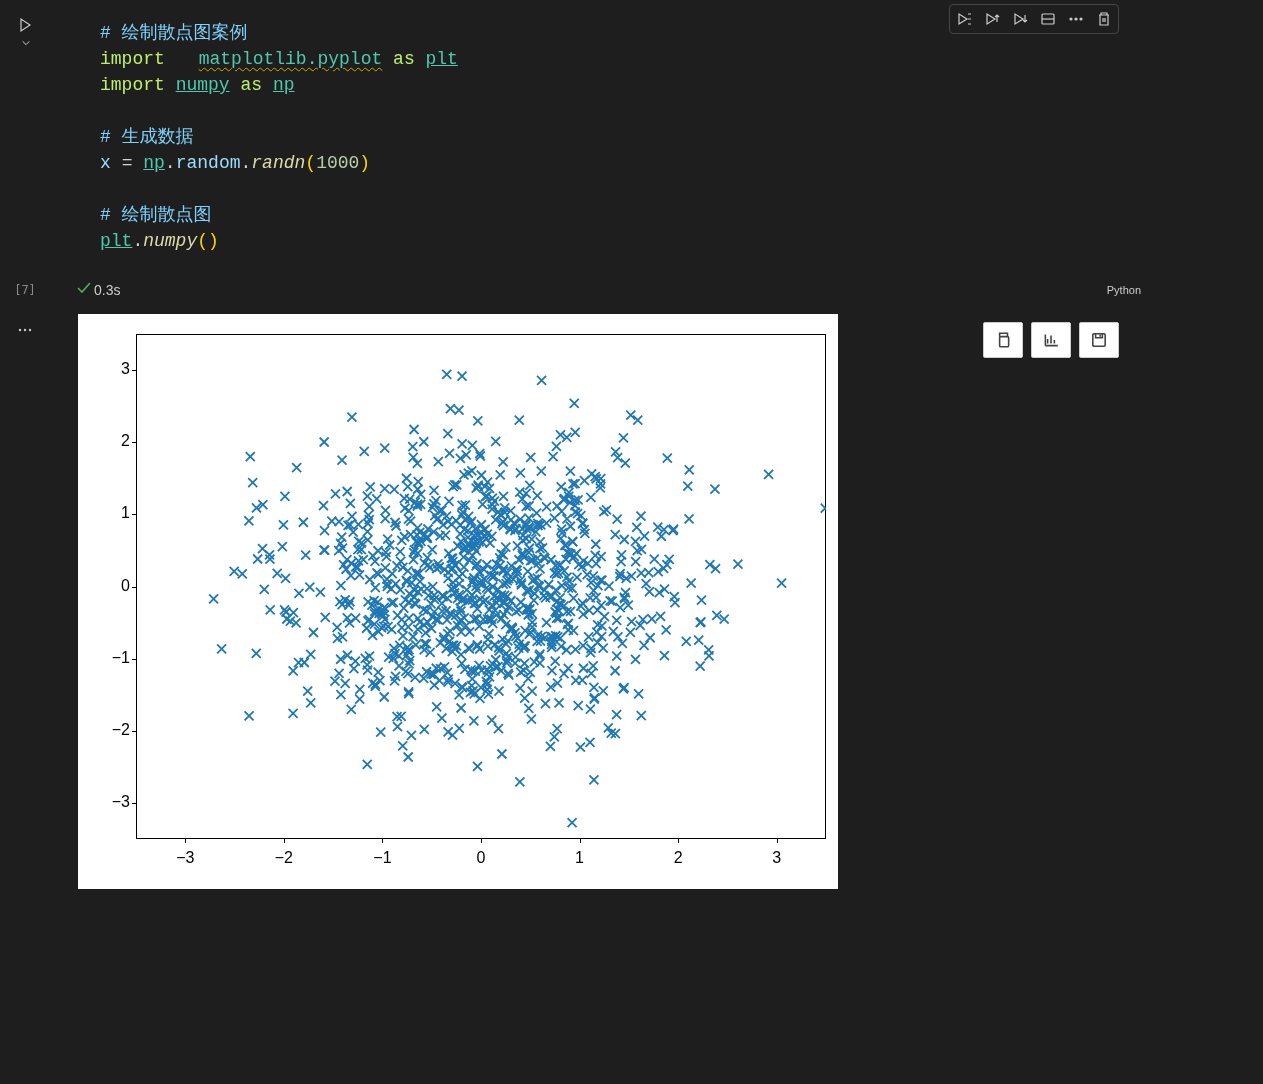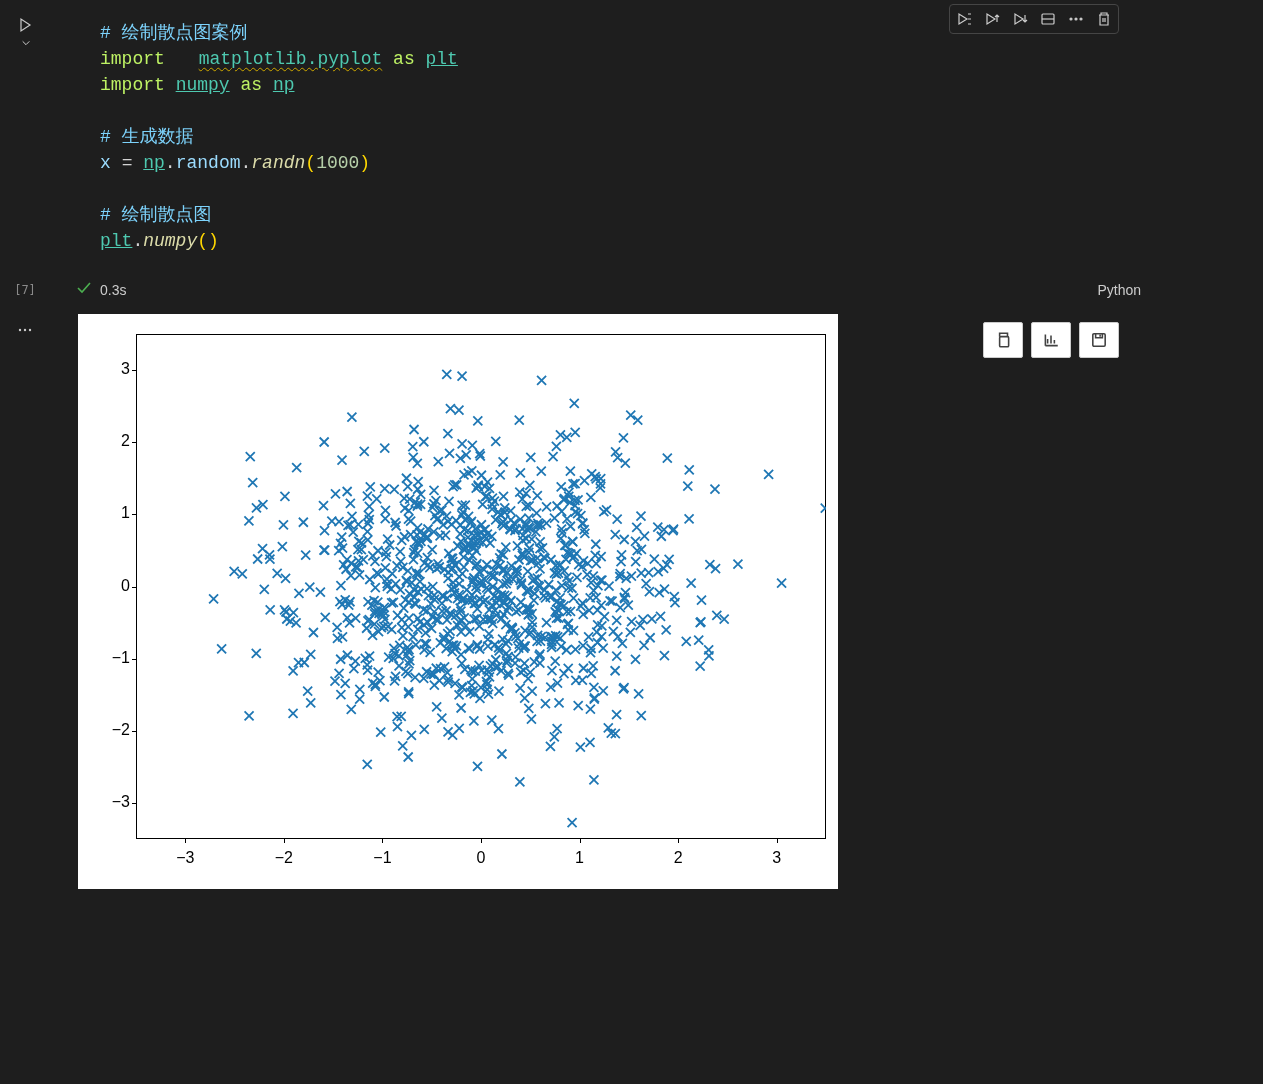--- a/index.html
+++ b/index.html
@@ -21,22 +21,22 @@
   .code-block .id { color:#9cdcfe; }
   .code-block .fn { color:#dcdcaa;font-style:italic; }
   .code-block .op { color:#d4d4d4; }
   .code-block .num { color:#b5cea8; }
   .code-block .str { color:#ce9178; }
   .code-block .par { color:#ffd700; }
   .status-row { display:flex; align-items:center; height:32px; margin-left:0; margin-right:110px; background:#1e1e1e; border-top:0; padding:0 12px 0 0; }
   .status-row .ec { width:50px; text-align:center; font-size:12px; color:#8a8a8a; font-family:Consolas, monospace; }
   .status-row .check { margin-left:26px; color:#4caf50; }
   .status-row .check svg { width:16px; height:16px; stroke:#4caf50; fill:none; stroke-width:1.6; }
-  .status-row .dur { margin-left:8px; color:#cccccc; font-size:14px; }
-  .status-row .lang { margin-left:auto; color:#cccccc; font-size:14px; cursor:pointer; }
+  .status-row .dur { margin-left:2px; color:#cccccc; font-size:14px; }
+  .status-row .lang { margin-left:auto; color:#cccccc; font-size:11px; cursor:pointer; }
   .out-row { display:flex; align-items:flex-start; margin-top:8px; }
   .out-gutter { width:50px; flex:0 0 50px; display:flex; justify-content:center; padding-top:8px; color:#cccccc; cursor:pointer; }
   .out-gutter svg { width:16px; height:16px; fill:#cccccc; }
   .plot-wrap { background:#ffffff; width:760px; height:575px; position:relative; margin-left:28px; }
   .plot-axes { position:absolute; left:58px; top:20px; width:690px; height:505px; border:1px solid #000; }
   .ytick { position:absolute; left:0; width:52px; text-align:right; font-size:16px; color:#000; font-family:Arial,sans-serif; }
   .xtick { position:absolute; bottom:0; width:40px; text-align:center; font-size:16px; color:#000; font-family:Arial,sans-serif; transform:translateX(-50%); }
   .tickmark-y { position:absolute; left:54px; width:4px; height:1px; background:#000; }
   .tickmark-x { position:absolute; bottom:46px; width:1px; height:4px; background:#000; }
   #scatter-svg { position:absolute; left:58px; top:20px; width:690px; height:505px; }

